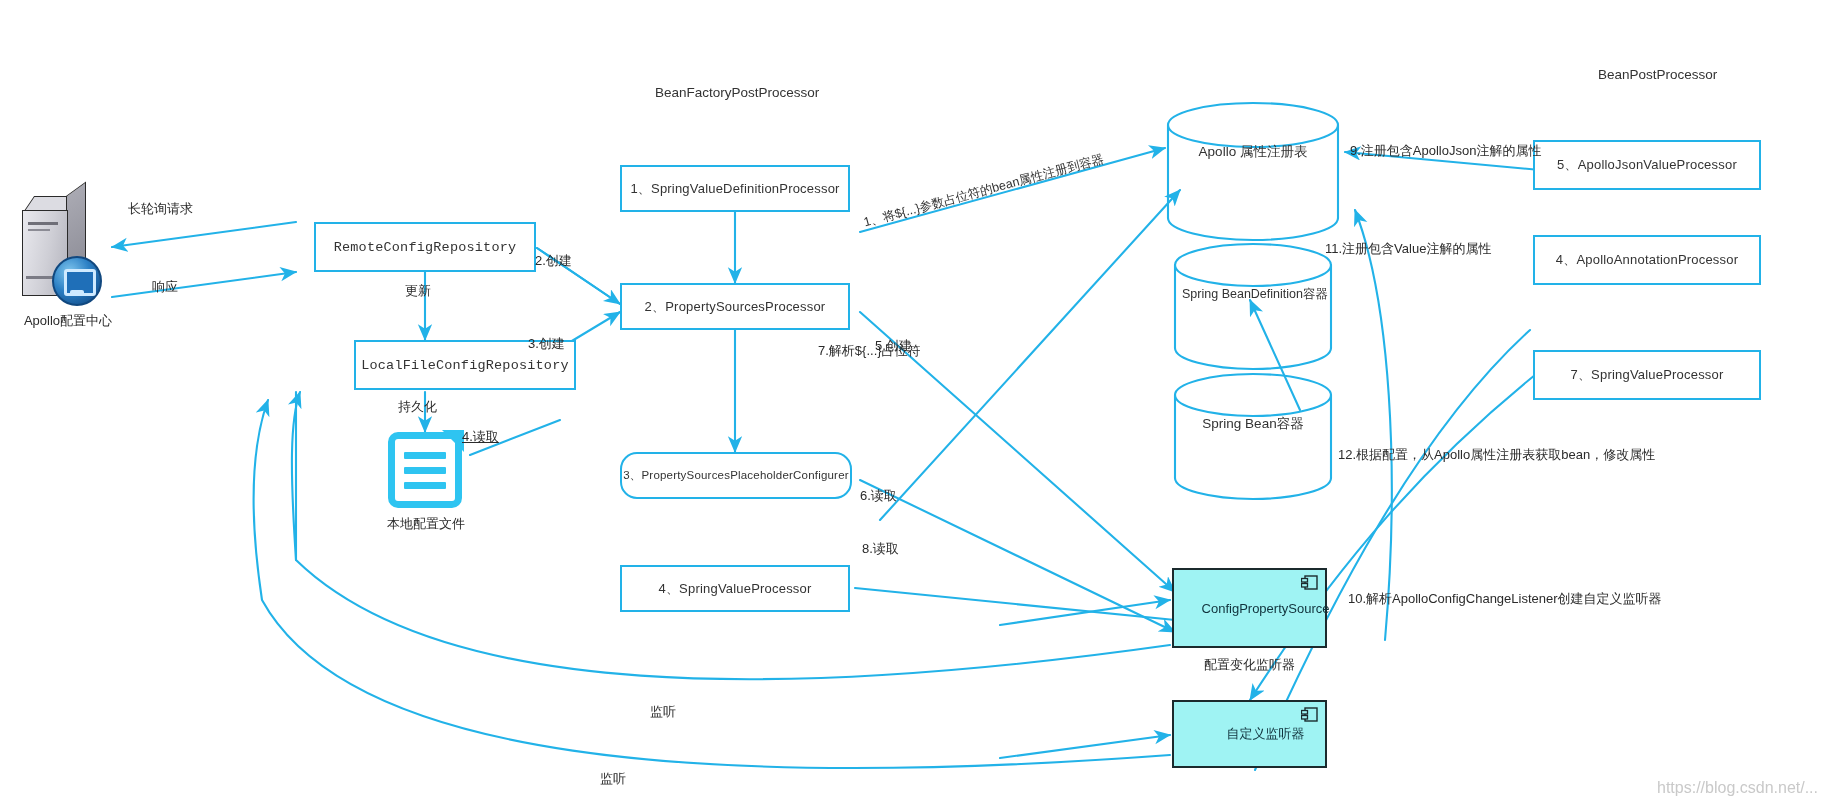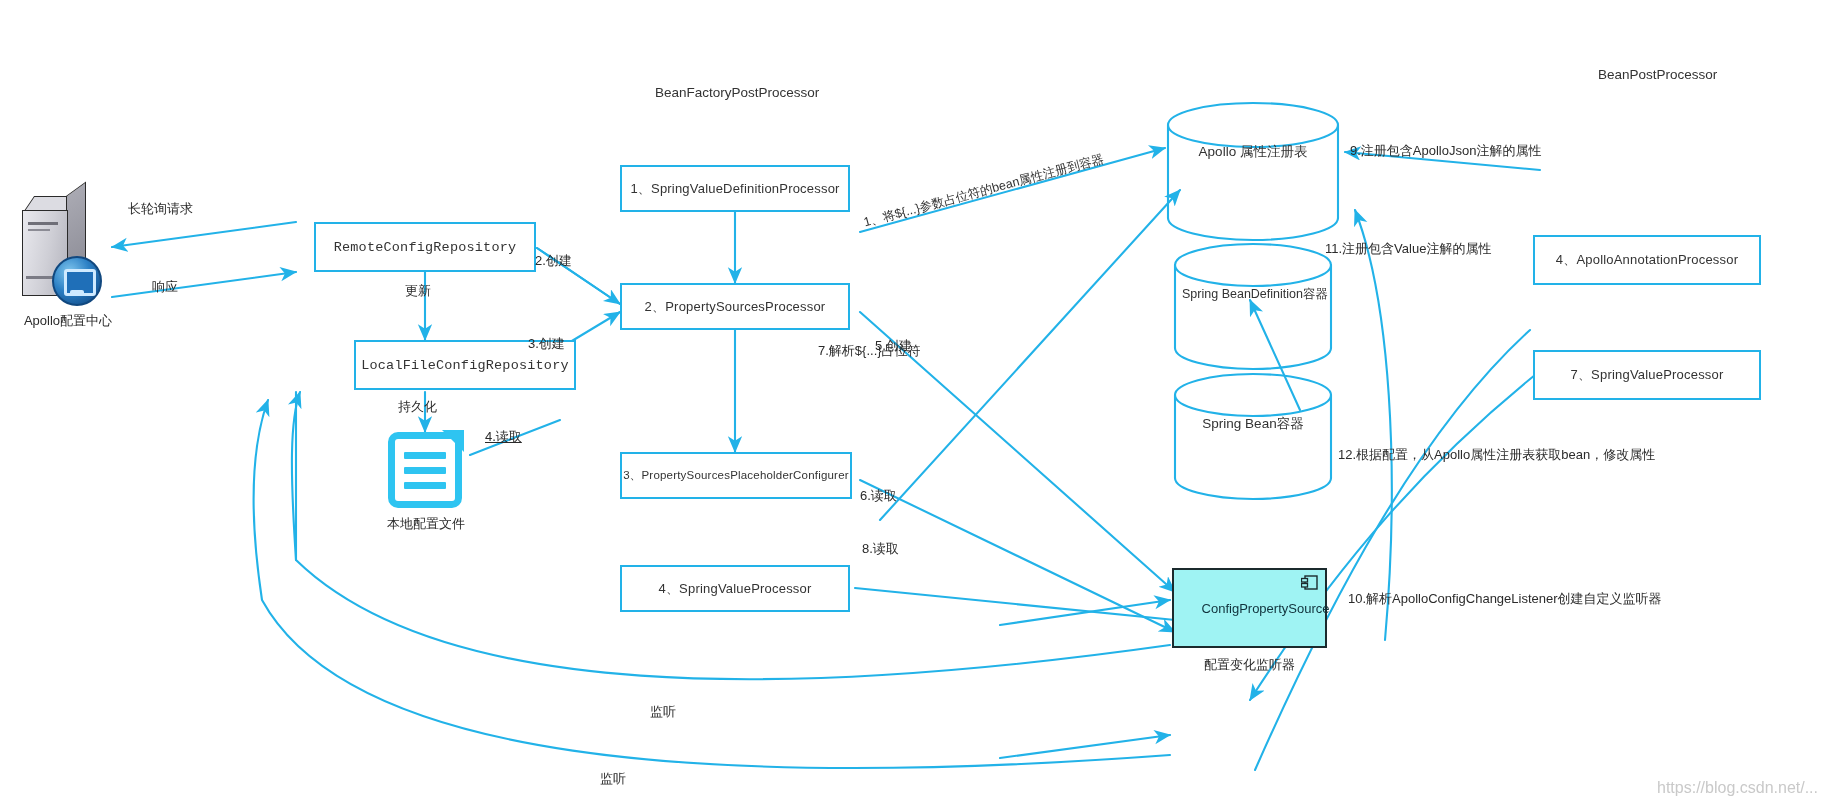--- a/index.html
+++ b/index.html
@@ -175,31 +175,31 @@
   <div class="grouphdr" style="left:655px;top:85px;">BeanFactoryPostProcessor</div>
 
   <div class="node rect" style="left:620px;top:165px;width:230px;height:47px;">
     <span>1、SpringValueDefinitionProcessor</span>
   </div>
 
   <div class="node rect" style="left:620px;top:283px;width:230px;height:47px;">
     <span>2、PropertySourcesProcessor</span>
   </div>
 
-  <div class="node rect" style="left:620px;top:452px;width:232px;height:47px;">
+  <div class="node rect" style="left:620px;top:452px;width:232px;height:47px;border-radius:17px;">
     <span style="font-size:11.5px;">3、PropertySourcesPlaceholderConfigurer</span>
   </div>
 
   <div class="node rect" style="left:620px;top:565px;width:230px;height:47px;">
     <span>4、SpringValueProcessor</span>
   </div>
 
   <div class="cap cn" style="left:535px;top:252px;">2.创建</div>
   <div class="cap cn" style="left:528px;top:335px;">3.创建</div>
-  <div class="cap cn" style="left:485px;top:428px;text-decoration:underline;">4.读取</div>
+  <div class="cap cn" style="left:462px;top:428px;text-decoration:underline;">4.读取</div>
   <div class="cap cn" style="left:875px;top:337px;">5.创建</div>
   <div class="cap cn" style="left:860px;top:487px;">6.读取</div>
   <div class="cap cn" style="left:862px;top:540px;">8.读取</div>
   <div class="cap cn" style="left:818px;top:342px;">7.解析${...}占位符</div>
 
   <div class="rot" style="left:862px;top:215px;transform:rotate(-15deg);">1、将${...}参数占位符的bean属性注册到容器</div>
 
   <div class="cyl-label" style="left:1168px;top:140px;width:170px;height:24px;">Apollo 属性注册表</div>
   <div class="cyl-label" style="left:1160px;top:282px;width:190px;height:24px;font-size:12.5px;">Spring BeanDefinition容器</div>
   <div class="cyl-label" style="left:1168px;top:412px;width:170px;height:24px;">Spring Bean容器</div>
@@ -207,23 +207,34 @@
   <div class="comp" style="left:1172px;top:568px;width:155px;height:80px;">
     <span>ConfigPropertySource</span>
     <svg class="cicon" viewBox="0 0 18 16">
       <rect x="4" y="1" width="12" height="13" fill="none" stroke="#1b2a2d" stroke-width="1.4"></rect>
       <rect x="0.5" y="3.5" width="6" height="3.5" fill="#9ff3f3" stroke="#1b2a2d" stroke-width="1.3"></rect>
       <rect x="0.5" y="8.5" width="6" height="3.5" fill="#9ff3f3" stroke="#1b2a2d" stroke-width="1.3"></rect>
     </svg>
   </div>
   <div class="cap cn" style="left:1172px;top:656px;width:155px;text-align:center;">配置变化监听器</div>
 
+  <div class="comp" style="left:1172px;top:700px;width:155px;height:68px;">
+    <span>自定义监听器</span>
+    <svg class="cicon" viewBox="0 0 18 16">
+      <rect x="4" y="1" width="12" height="13" fill="none" stroke="#1b2a2d" stroke-width="1.4"></rect>
+      <rect x="0.5" y="3.5" width="6" height="3.5" fill="#9ff3f3" stroke="#1b2a2d" stroke-width="1.3"></rect>
+      <rect x="0.5" y="8.5" width="6" height="3.5" fill="#9ff3f3" stroke="#1b2a2d" stroke-width="1.3"></rect>
+    </svg>
+  </div>
 
   <div class="grouphdr" style="left:1598px;top:67px;">BeanPostProcessor</div>
 
+  <div class="node rect" style="left:1533px;top:140px;width:228px;height:50px;">
+    <span>5、ApolloJsonValueProcessor</span>
+  </div>
   <div class="node rect" style="left:1533px;top:235px;width:228px;height:50px;">
     <span>4、ApolloAnnotationProcessor</span>
   </div>
   <div class="node rect" style="left:1533px;top:350px;width:228px;height:50px;">
     <span>7、SpringValueProcessor</span>
   </div>
 
   <div class="cap cn" style="left:1350px;top:142px;">9.注册包含ApolloJson注解的属性</div>
   <div class="cap cn" style="left:1325px;top:240px;">11.注册包含Value注解的属性</div>
   <div class="cap cn" style="left:1338px;top:446px;">12.根据配置，从Apollo属性注册表获取bean，修改属性</div>

